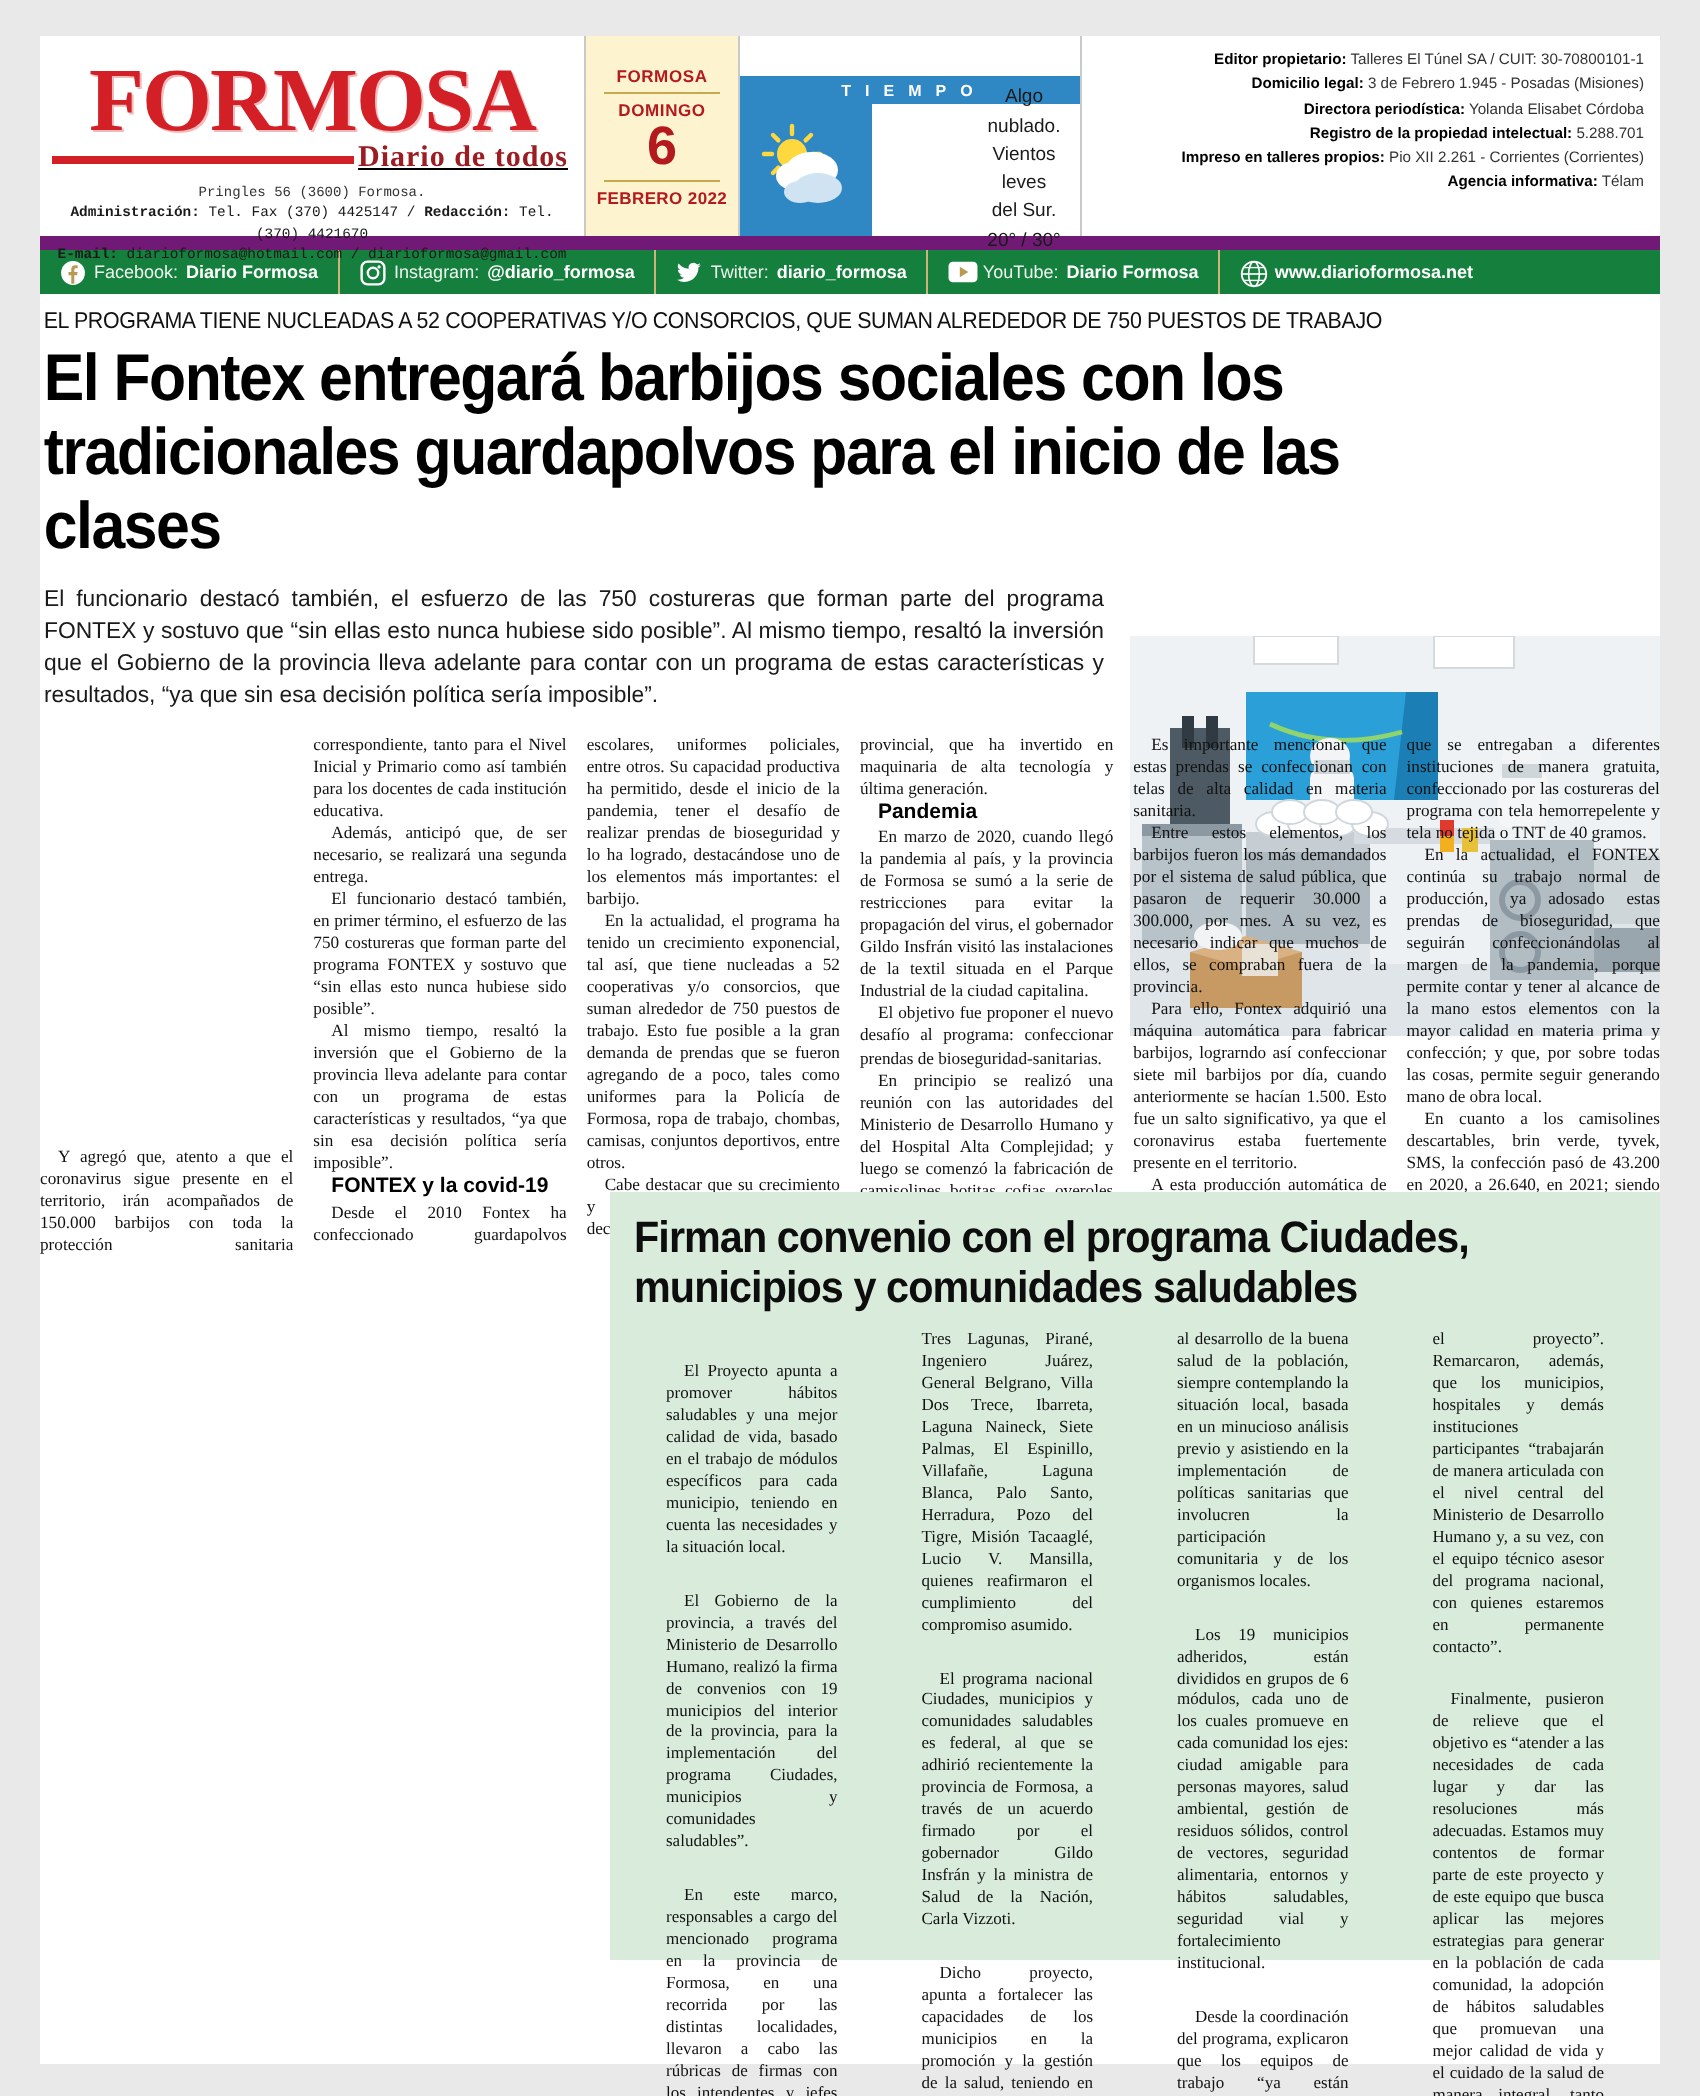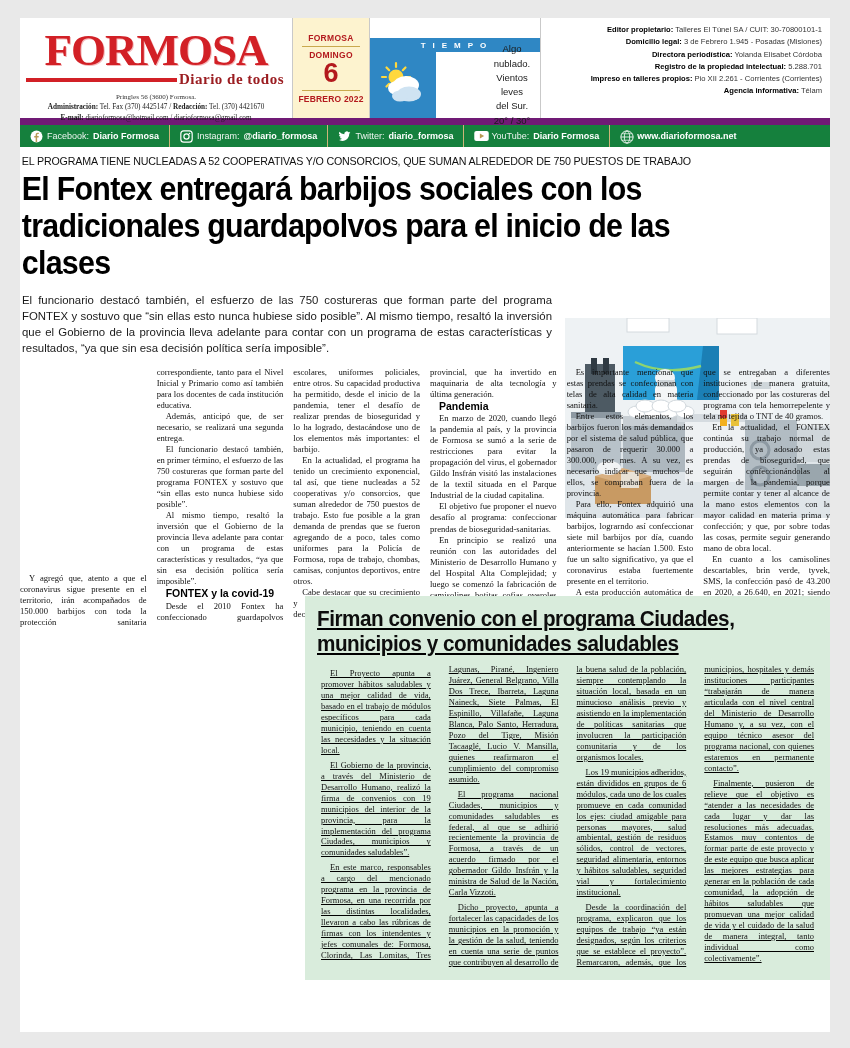--- a/index.html
+++ b/index.html
@@ -24,28 +24,28 @@
     text-align:center; position:relative;
   }
   .logo-word{
     font-family:"Liberation Serif", serif;
     font-weight:bold; font-size:45px; letter-spacing:-1px;
     color:#d22026; line-height:1; margin-top:6px;
     text-shadow:1px 1px 0 #f4b9bb;
   }
   .logo-rule-row{
     display:flex; align-items:flex-end; justify-content:flex-end; gap:2px;
-    margin-top:-2px; padding-right:2px;
+    margin-top:-2px; padding-right:2px;text-decoration:underline;
   }
   .logo-rule{ height:4px; background:#d22026; flex:1; margin-bottom:6px;}
   .logo-tag{
     font-family:"Liberation Serif", serif; font-weight:bold;
     font-size:15px; color:#9b1d21; letter-spacing:.5px; white-space:nowrap;
   }
-  .mh-contact{ font-family:Liberation Serif, serif; font-size:7.2px; color:#1a1a1a; line-height:1.45; margin-top:4px;}
+  .mh-contact{ font-family:Liberation Mono, monospace; font-size:7.2px; color:#1a1a1a; line-height:1.45; margin-top:4px;}
   .mh-contact b{font-weight:bold;}
   .mh-contact .addr{font-size:7px;color:#333;}
 
   .mh-date{
     width:78px; flex:none; border-left:1px solid #c9c9c9; border-right:1px solid #c9c9c9;
     background:#fdf3cf; box-sizing:border-box;
     display:flex;flex-direction:column;align-items:center;justify-content:center;
     padding:4px 0;
   }
   .mh-date .d-city{font-family:"Liberation Sans",sans-serif;font-weight:bold;font-size:8.5px;color:#b3191d;letter-spacing:.3px;}
@@ -117,34 +117,34 @@
     font-family:"Liberation Sans",sans-serif;font-weight:bold;font-size:10.5px;
     color:#000;margin:5px 0 2px 0;text-indent:0;break-after:avoid;
   }
   .shape-right{
     float:right; width:268px; height:206px; shape-outside:content-box;
   }
 
   
   .art2{
     position:absolute; left:285px; top:578px; width:525px; height:384px;
-    background:#d9ecdc; box-sizing:border-box; padding:10px 12px 8px 12px;text-decoration:underline;
+    background:#d9ecdc; box-sizing:border-box; padding:10px 12px 8px 12px;
   }
   .art2 .h2{
     font-family:"Liberation Sans Narrow","Liberation Sans",sans-serif;
     font-weight:bold;font-size:22px;line-height:1.14;color:#0d0d0d;
     letter-spacing:-.5px; transform:scaleX(.94); transform-origin:left center;
   }
   .art2 .cols2{
     margin-top:8px;
     column-count:4; column-gap:10px;
     font-family:"Liberation Serif",serif;font-size:8.5px;line-height:1.29;
     text-align:justify;color:#111;hyphens:auto;
   }
-  .art2 .cols2 p{margin:4px;text-indent:9px;}
+  .art2 .cols2 p{margin:16px;text-indent:9px;}
 </style>
 </head>
 <body>
 
 <div class="page">
 
   <div class="masthead">
 
     <div class="mh-logo">
       <div class="logo-word">FORMOSA</div>

